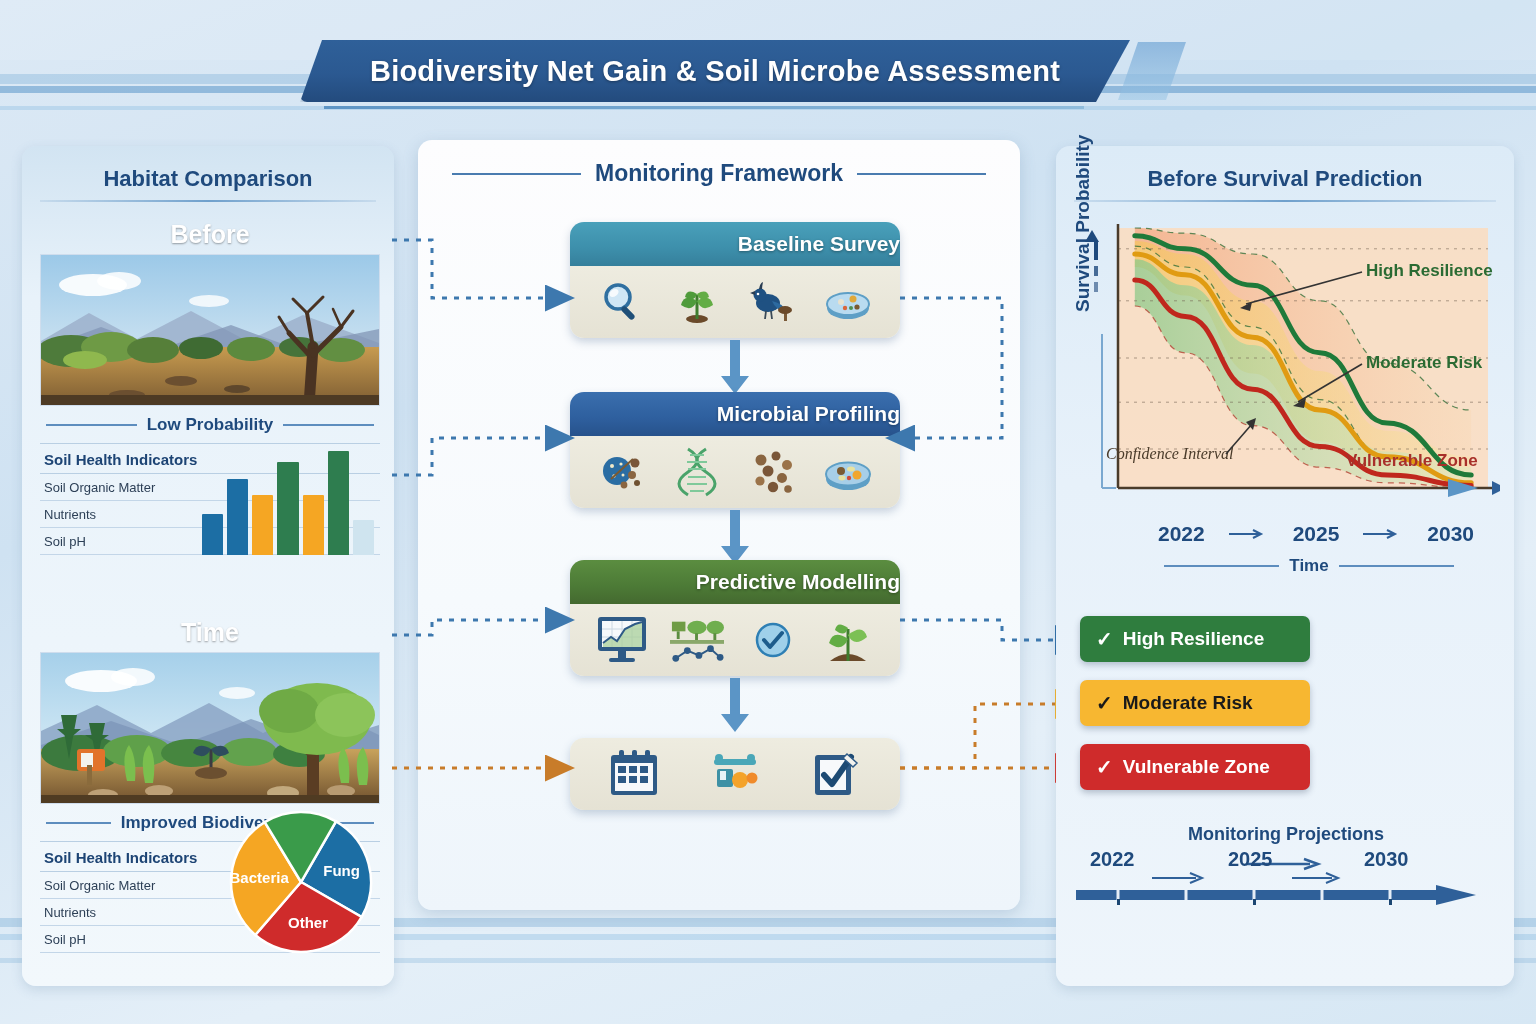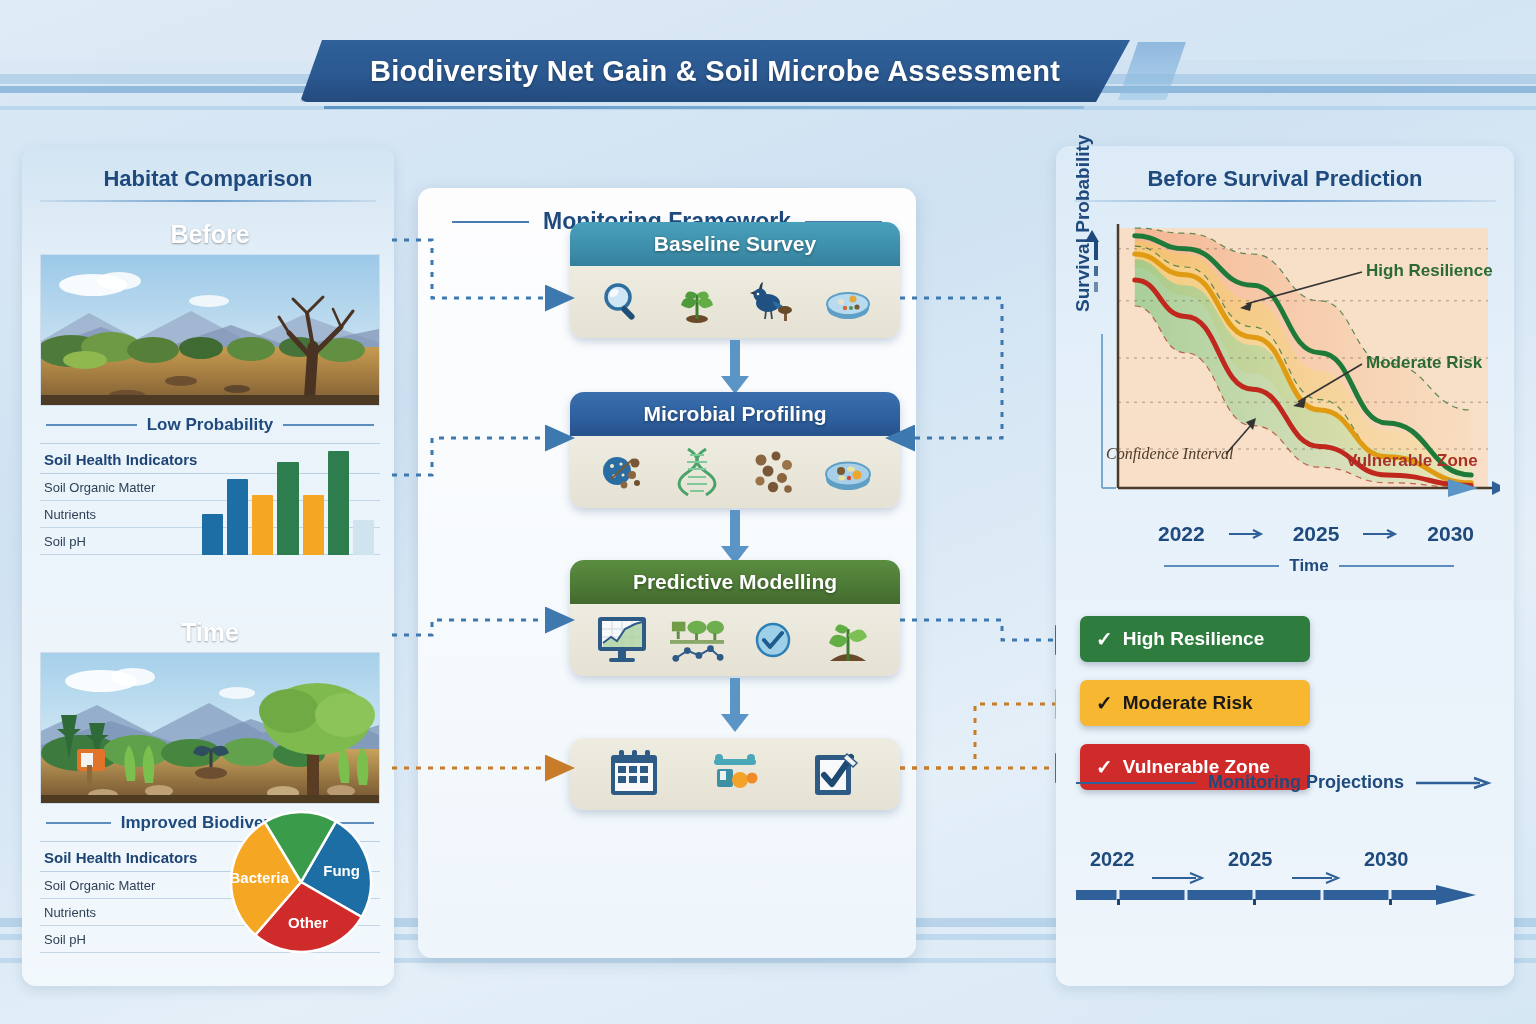--- a/index.html
+++ b/index.html
@@ -37,24 +37,23 @@
   }
 
   
   .panel { position:absolute; border-radius:14px; }
   .panel-left {
     left:22px; top:146px; width:372px; height:840px;
     background:linear-gradient(180deg,#d2e4f2 0%,#e8f2fa 18%,#f2f8fc 100%);
     box-shadow:0 4px 12px rgba(70,110,150,.18);
   }
   .panel-center {
-    left:418px; top:140px; width:498px; height:770px;
+    left:418px; top:140px; width:602px; height:770px;
     background:linear-gradient(180deg,#fdfdfe 0%,#f6fafd 60%,#eef5fb 100%);
     box-shadow:0 5px 16px rgba(70,110,150,.22);
-    margin-top:48px;
   }
   .panel-right {
     left:1056px; top:146px; width:458px; height:840px;
     background:linear-gradient(180deg,#dcebf7 0%,#e7f1fa 40%,#eef5fb 100%);
     box-shadow:0 4px 12px rgba(70,110,150,.18);
   }
 
   .panel-title {
     text-align:center; color:#1f4a7d; font-weight:bold; font-size:22px;
     padding-top:20px;
@@ -87,21 +86,21 @@
   .minibars { position:absolute; right:6px; bottom:0; width:172px; height:108px; display:flex; align-items:flex-end; gap:4px; }
   .minibars i { display:block; flex:1; border-radius:1px 1px 0 0; }
 
   
   .minipie { position:absolute; right:4px; bottom:-4px; width:150px; height:150px; }
 
   
   .flow { position:absolute; left:570px; width:330px; }
   .card { border-radius:14px; box-shadow:0 4px 9px rgba(60,90,130,.25); overflow:hidden; }
   .card-head {
-    height:44px; display:flex; align-items:center; justify-content:center;
+    height:44px; display:flex; align-items:center; justify-content:flex-end;
     color:#fff; font-weight:bold; font-size:21px; text-shadow:0 1px 3px rgba(0,0,0,.38);
   }
   .card-body {
     height:72px; background:linear-gradient(180deg,#eeece0 0%,#e5e2d4 100%);
     display:flex; align-items:center; justify-content:space-around; padding:0 14px;
   }
   .card-body .ic { width:54px; height:54px; display:flex; align-items:center; justify-content:center; }
 
   .down-arrow { position:absolute; left:718px; width:34px; height:56px; }
 
@@ -122,21 +121,21 @@
 
   
   .badges { position:absolute; left:1080px; top:616px; width:230px; }
   .badge {
     height:46px; border-radius:7px; margin-bottom:18px; display:flex; align-items:center; gap:10px;
     padding-left:16px; font-weight:bold; font-size:19px; box-shadow:0 3px 6px rgba(50,70,100,.3);
   }
   .badge .ck { font-size:20px; }
 
   
-  .mp-row { position:absolute; left:1076px; top:772px; width:420px; display:flex; align-items:center; gap:12px; }
+  .mp-row { position:absolute; left:1076px; top:812px; width:420px; display:flex; align-items:center; gap:12px;flex-direction:column; }
   .mp-row .ln { flex:1; height:2px; background:#2f6099; }
   .mp-row .tx { color:#1f4a7d; font-weight:bold; font-size:18px; white-space:nowrap; }
   .tl { position:absolute; left:1076px; top:848px; width:420px; height:60px; }
   .tl-year { position:absolute; color:#1f4a7d; font-weight:bold; font-size:20px; }
 </style>
 </head>
 <body>
 
 <div class="bg-stripes">
   <div class="stripe" style="top:74px;height:10px;background:rgba(125,175,215,.38);"></div>

